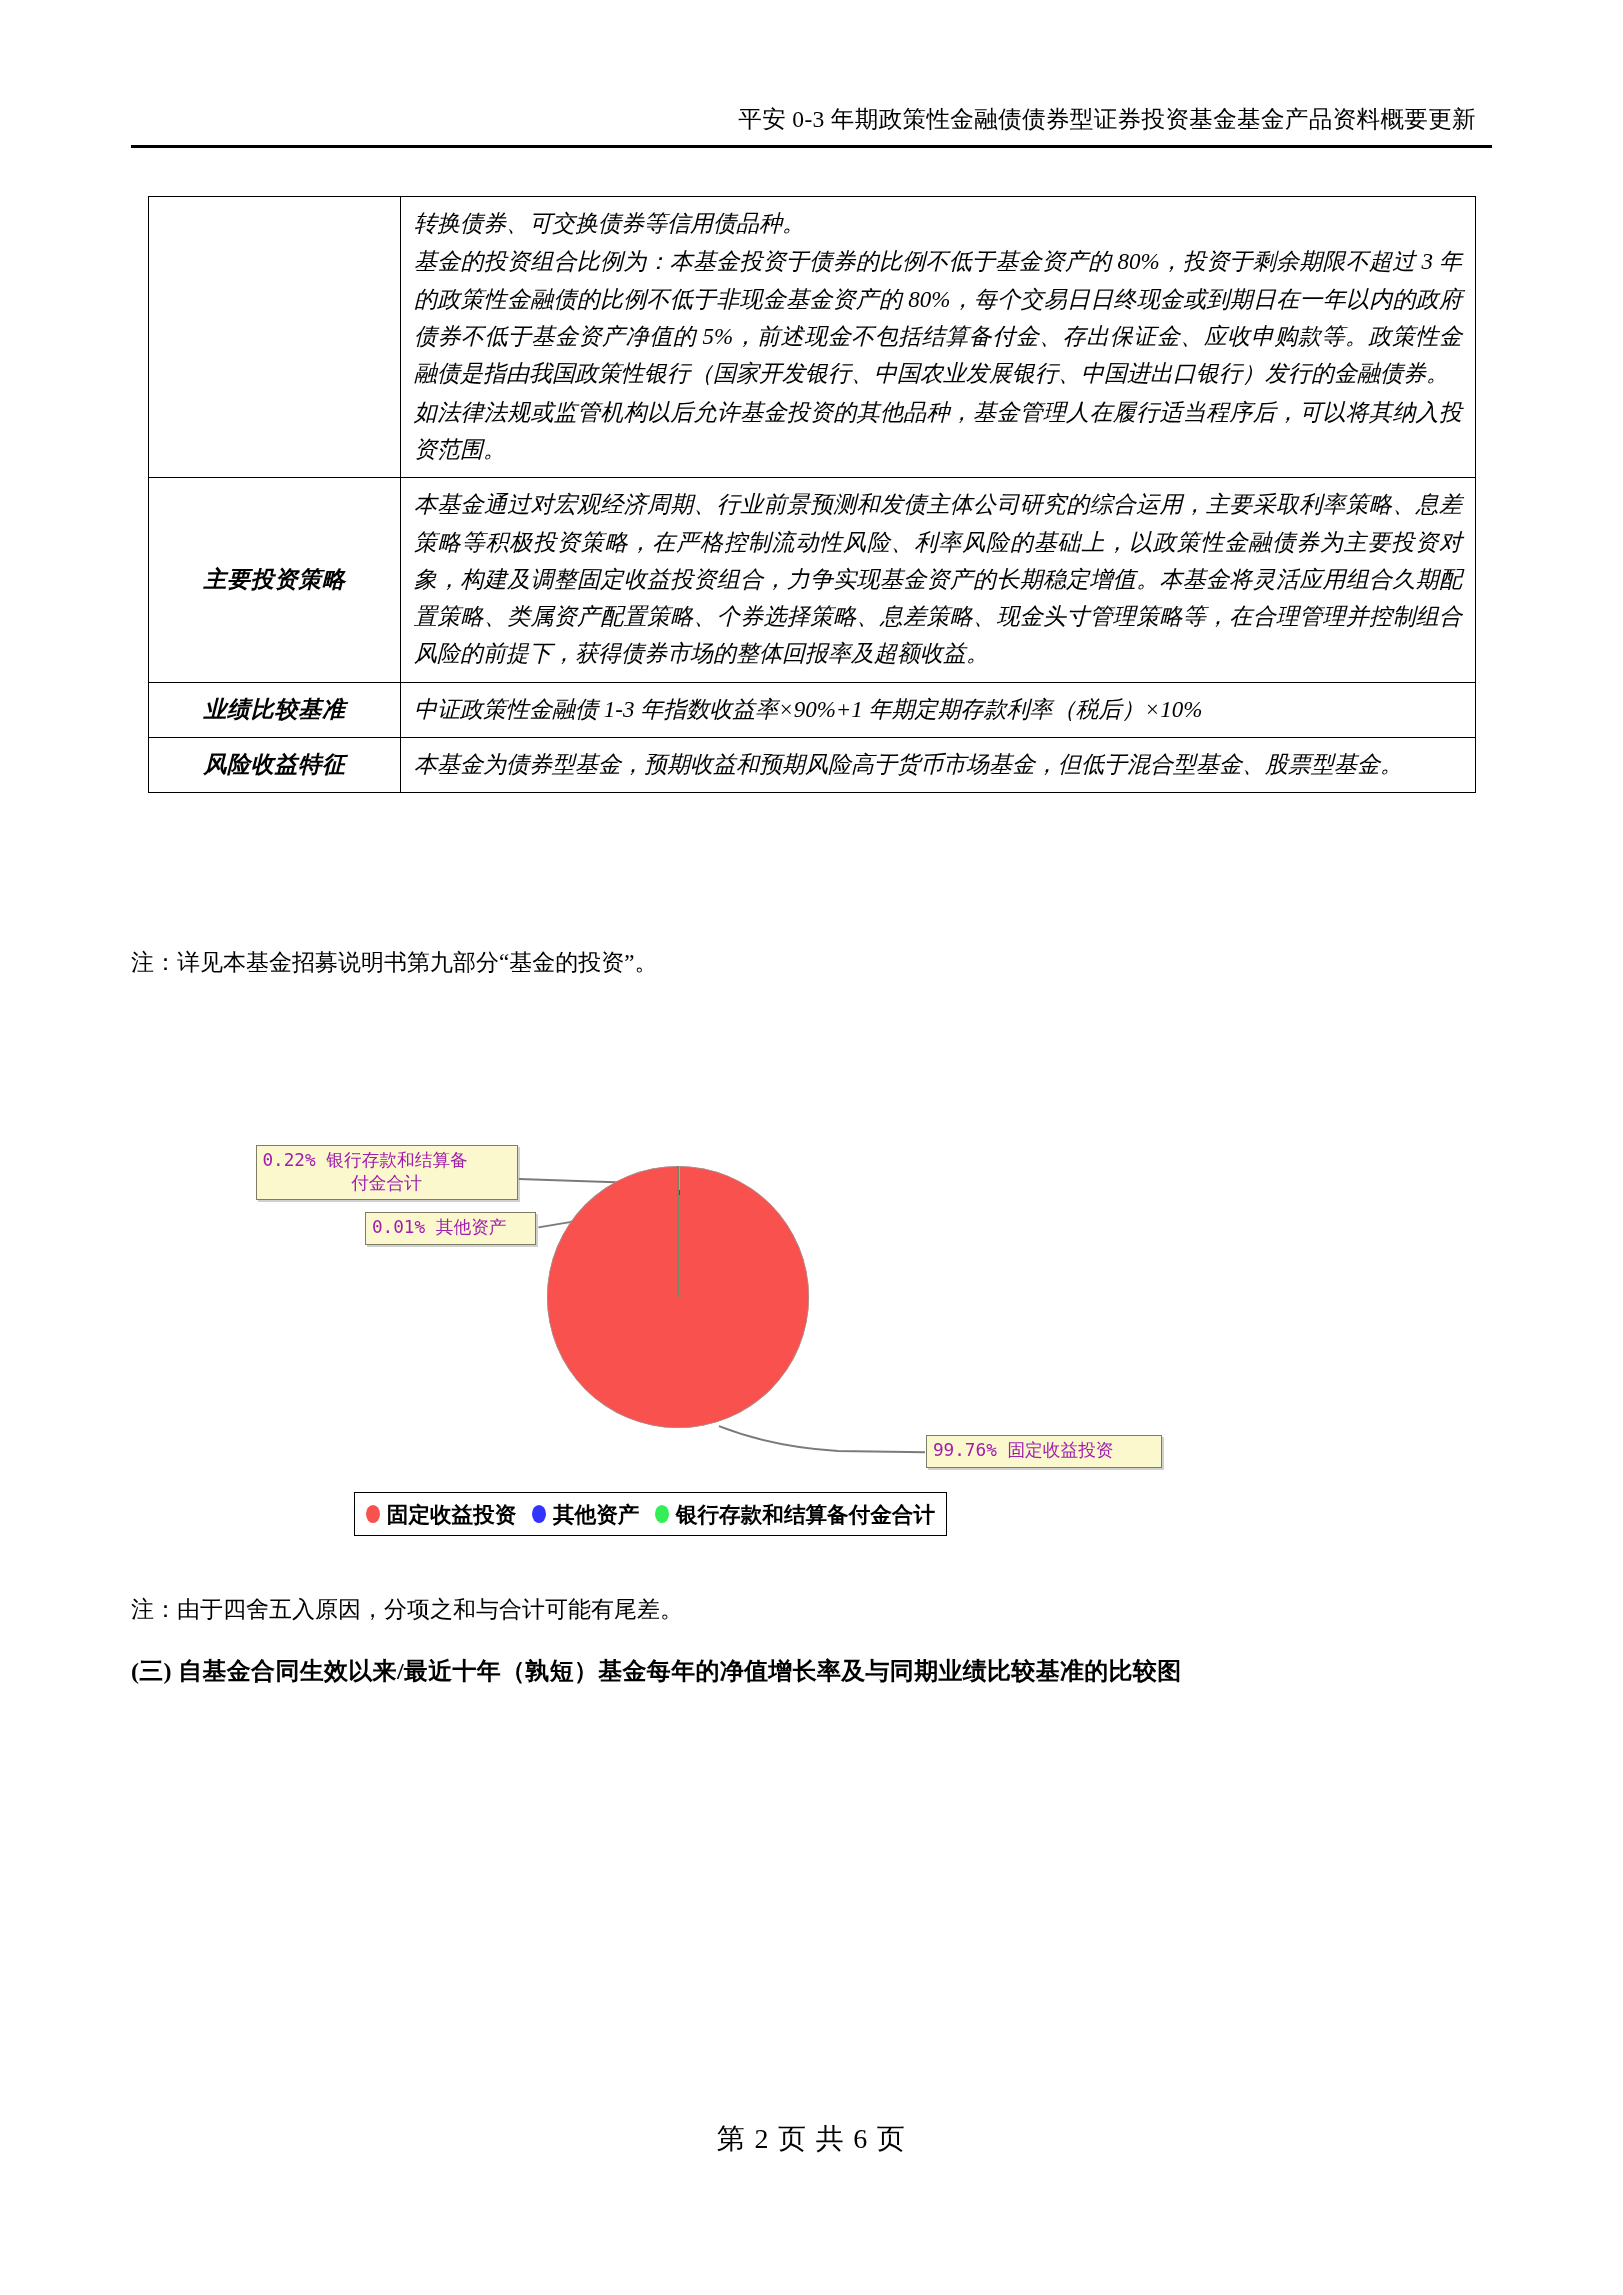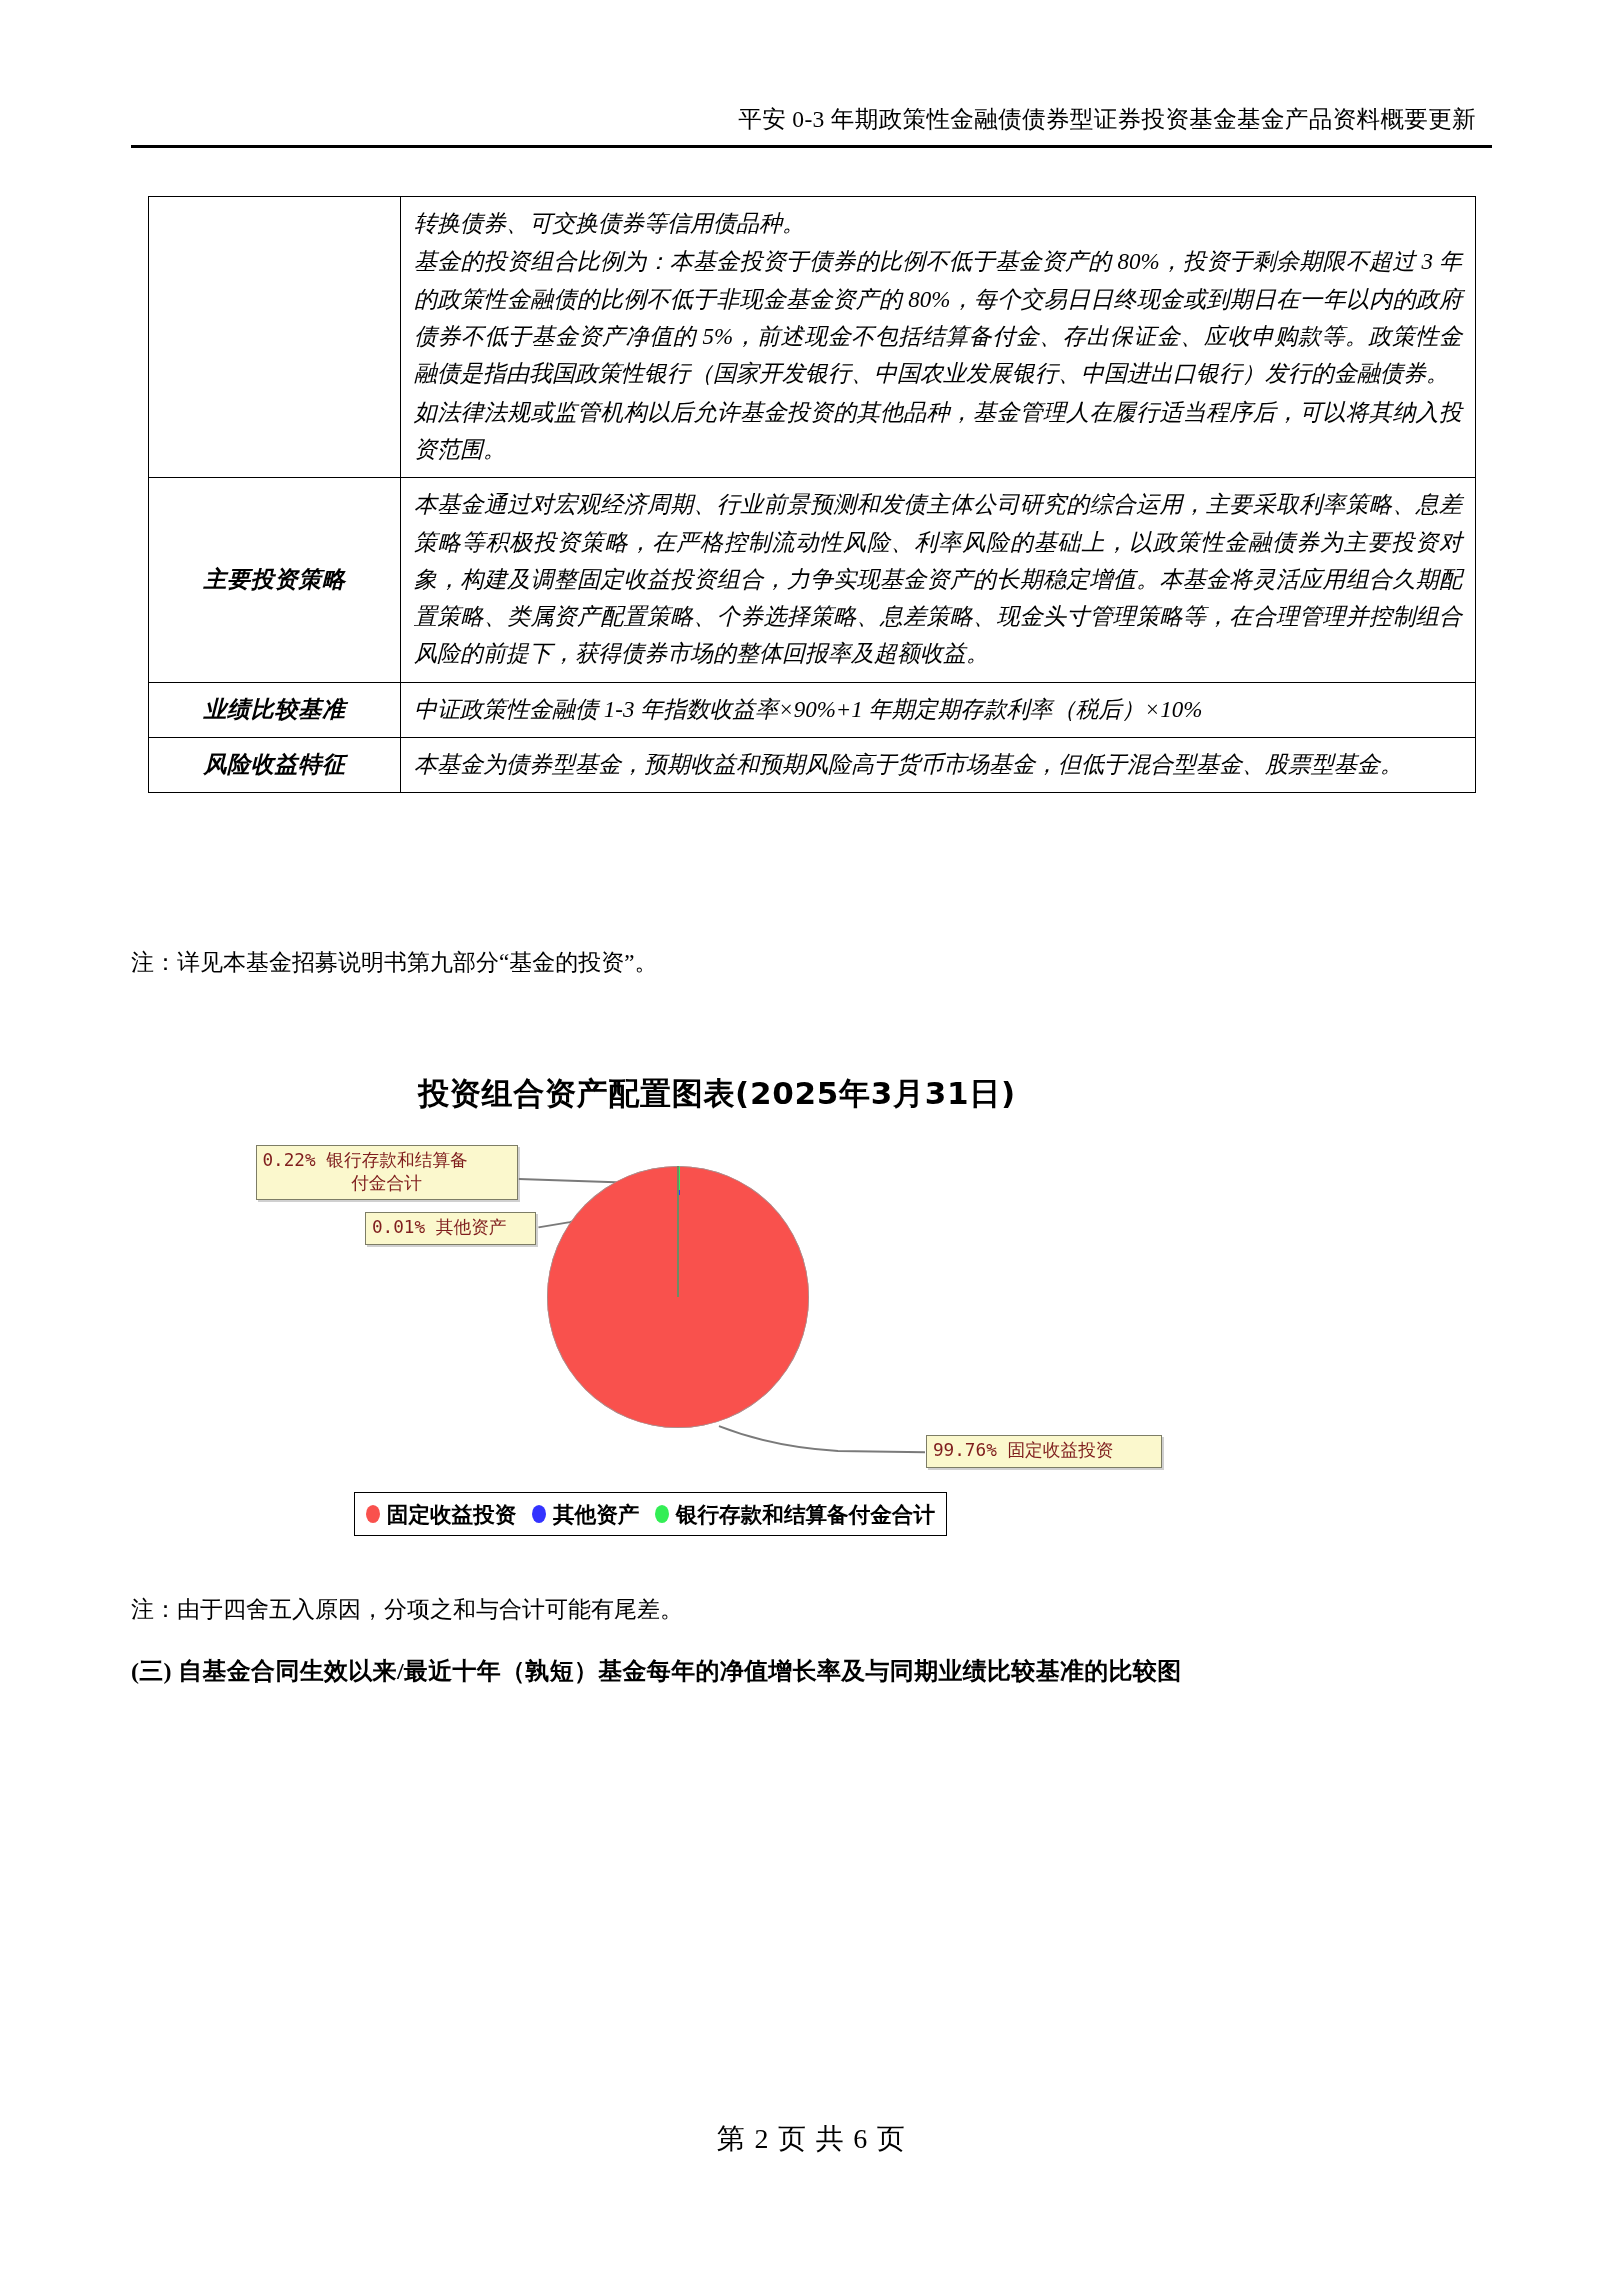--- a/index.html
+++ b/index.html
@@ -136,21 +136,21 @@
 
   .callout {
     position: absolute;
     background: #fbf8cd;
     border: 1.3px solid #7d7d66;
     box-shadow: 2px 2px 0 rgba(120,120,120,0.35);
     font-family: "DejaVu Sans Mono", "Liberation Mono", monospace;
     font-size: 17.7px;
     line-height: 1.28;
     padding: 3.3px 5.9px 4.6px 5.9px;
-    color: #7f1d1d;
+    color: #a21caf;
     white-space: pre-line;
     box-sizing: border-box;
   }
   .callout.c-bank {
     left: 6.5px;
     top: 72px;
     width: 262px;
     text-align: center;
   }
   .callout.c-bank .first-line { text-align: left; display: block; }
@@ -251,21 +251,20 @@
         </td>
       </tr>
     </tbody>
   </table>
 
   <div class="note" style="top:946px;">注：详见本基金招募说明书第九部分“基金的投资”。</div>
 
 
   <div class="chart-area">
 
-    <div class="chart-title">投资组合资产配置图表(2025年3月31日)</div>
 
     <svg class="leader" width="936" height="484" style="left:0;top:0;" viewBox="0 0 1430 740">
       <path d="M 412 162 L 560 167 Q 620 175 655 193" fill="none" stroke="#7a7a7a" stroke-width="3"></path>
       <path d="M 442 236 L 490 228 Q 570 200 652 188" fill="none" stroke="#7a7a7a" stroke-width="3"></path>
       <path d="M 1033 580 L 900 578 Q 800 572 718 540" fill="none" stroke="#7a7a7a" stroke-width="3"></path>
     </svg>
 
     <div class="pie-wrap">
       <div class="pie" style="background: conic-gradient(from 0deg, #33ee55 0deg 0.8deg, #3333ff 0.8deg 0.84deg, #f9514d 0.84deg 360deg);"></div>
       <div class="pie-divider"></div>

